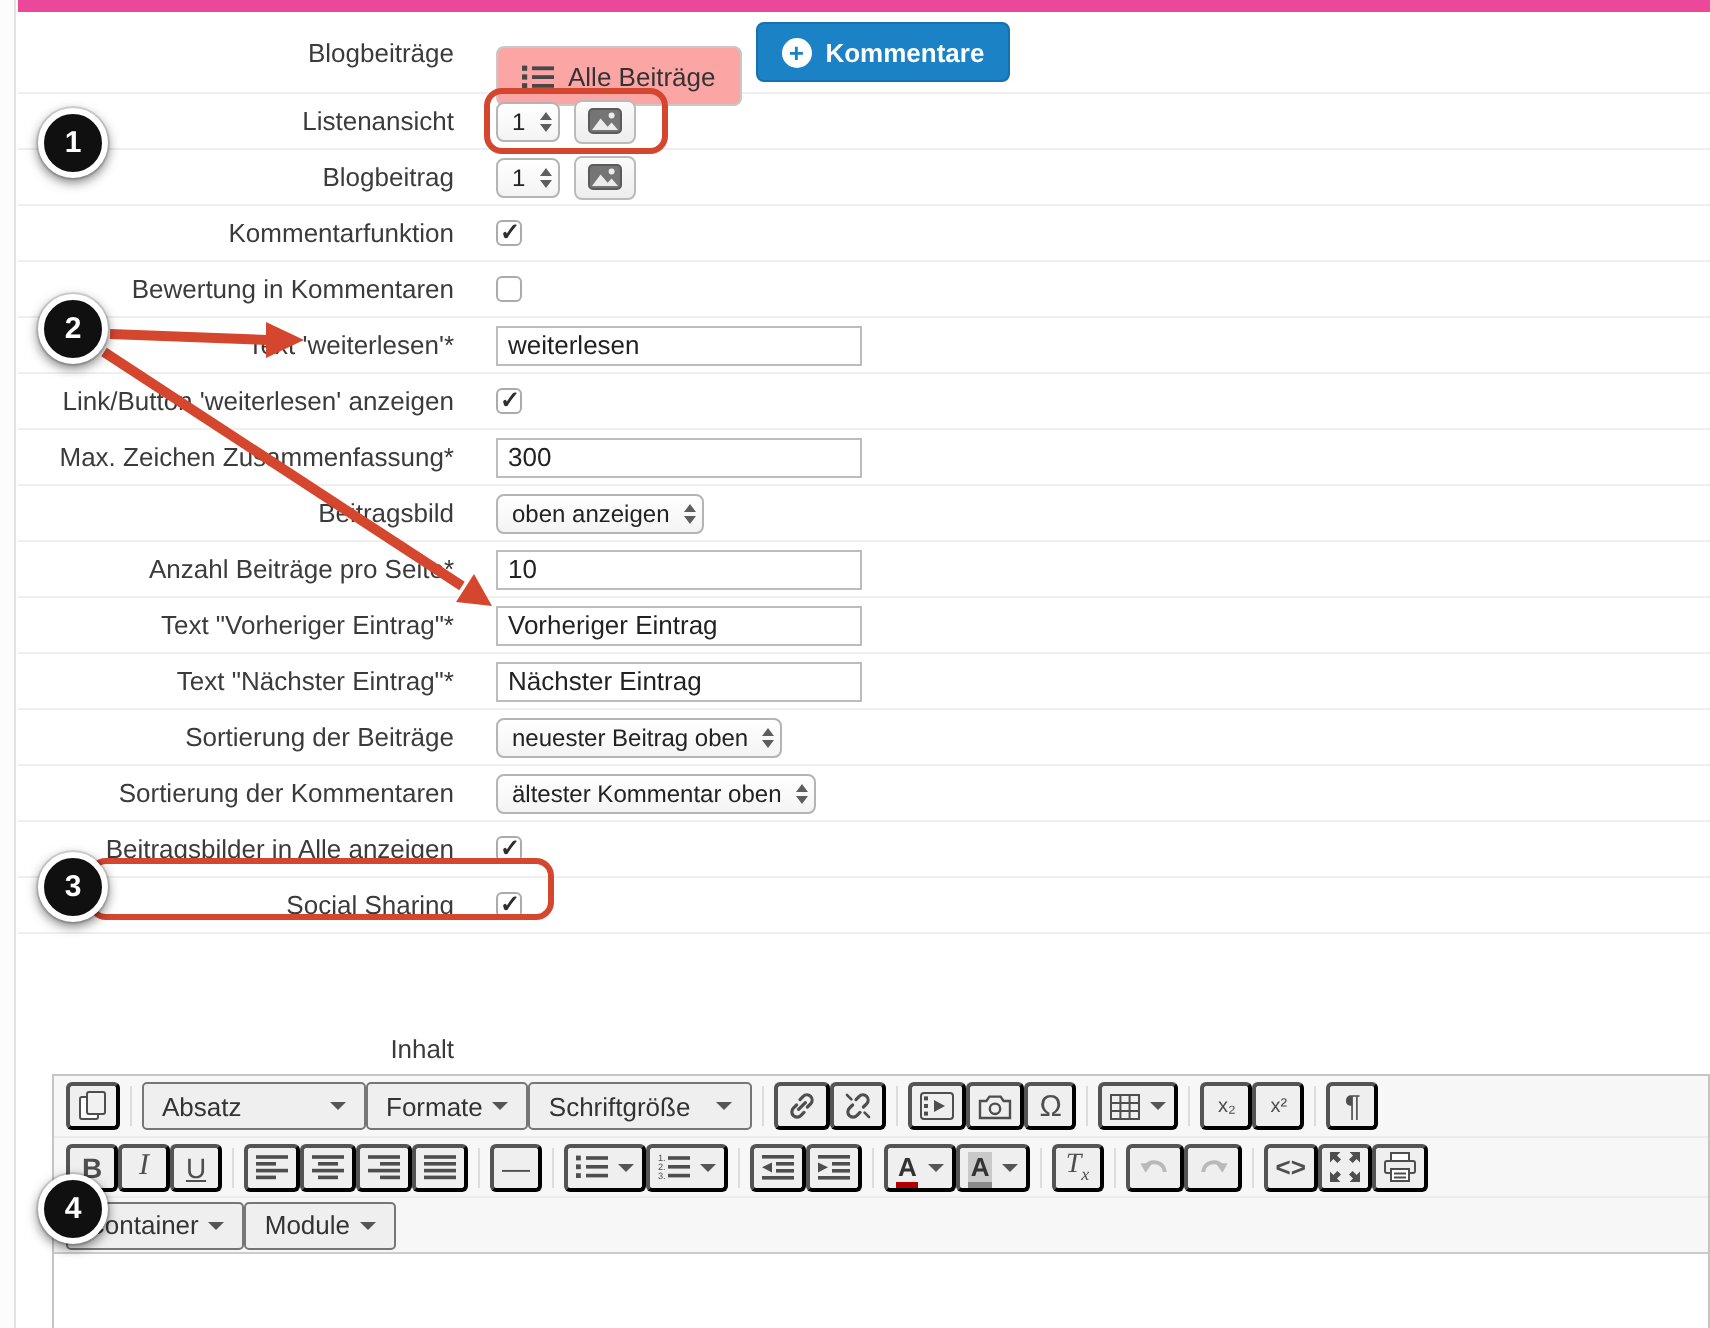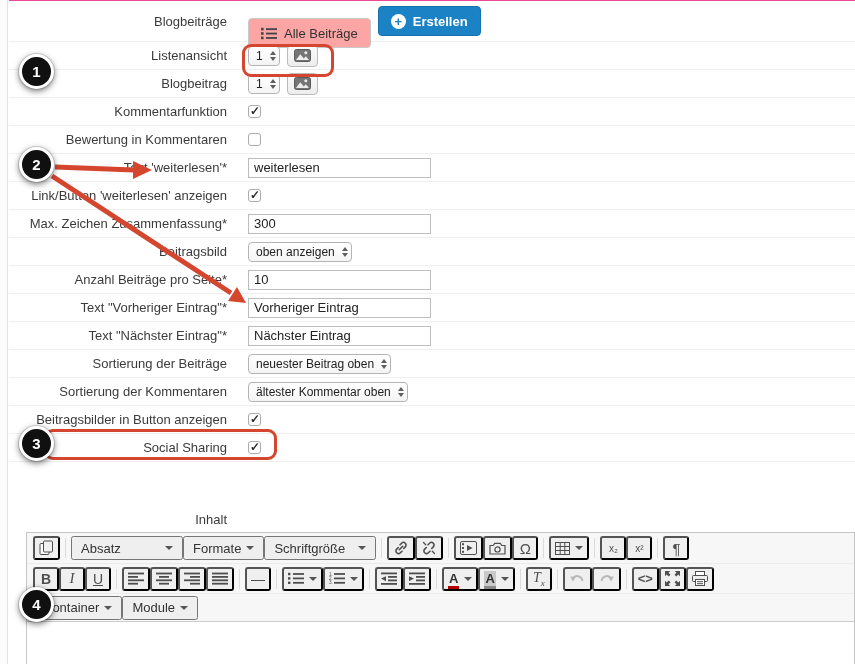--- a/index.html
+++ b/index.html
@@ -3,21 +3,21 @@
 <meta charset="utf-8">
 <style>
   * { margin:0; padding:0; box-sizing:border-box; }
   html,body { width:855px; height:664px; background:#fff; font-family:"Liberation Sans", sans-serif; overflow:hidden; }
   body { position:relative; }
 
   
   .gutter { position:absolute; left:0; top:0; width:8px; height:664px; background:#fcfcfc; border-right:1px solid #e3e3e3; }
 
   
-  .form { margin-left:9px; border-top:1px solid #ec4899; }
+  .form { margin-left:9px; border-top:6px solid #ec4899; }
   .frow { display:flex; align-items:center; height:28px; border-bottom:1px solid #efefef; }
   .frow.tall { height:41px; }
   .frow.nosep { border-bottom:none; height:26px;margin-top:44px; }
   .flabel { width:228px; padding-right:10px; text-align:right; font-size:13px; color:#3b3b3b; flex:none; }
   .fctrl { display:flex; align-items:center; gap:7px; padding-left:11px; }
 
   
   .btn { display:inline-flex; align-items:center; gap:7px; height:30px; padding:0 12px; border-radius:4px; font-size:13px; cursor:pointer; }
   .btn-default { background:#fca5a5; border:1px solid #c8c8c8; color:#333;margin-top:24px; }
   .btn-primary { background:#1a82c5; border:1px solid #1572ae; color:#fff; font-weight:bold; }
@@ -93,21 +93,21 @@
                 <rect x="5" y="1.2" width="11" height="1.9"></rect>
                 <rect x="5" y="5.6" width="11" height="1.9"></rect>
                 <rect x="5" y="10" width="11" height="1.9"></rect>
               </g>
             </svg>
         </span>
         <span>Alle Beiträge</span>
       </button>
       <button class="btn btn-primary">
         <span class="plus-badge">+</span>
-        <span>Erstellen</span>
+        <span>Kommentare</span>
       </button>
     </div>
   </div>
 
   <div class="frow">
     <div class="flabel">Listenansicht</div>
     <div class="fctrl">
       <span class="sel">
         <span>1</span>
         <span class="sarr">
@@ -238,21 +238,21 @@
         <span>ältester Kommentar oben</span>
         <span class="sarr">
             <i class="up"></i>
             <i class="dn"></i>
           </span>
       </span>
     </div>
   </div>
 
   <div class="frow">
-    <div class="flabel">Beitragsbilder in Button anzeigen</div>
+    <div class="flabel">Beitragsbilder in Alle anzeigen</div>
     <div class="fctrl">
         <span class="cb checked"></span>
       </div>
   </div>
 
   <div class="frow">
     <div class="flabel">Social Sharing</div>
     <div class="fctrl">
         <span class="cb checked"></span>
       </div>

